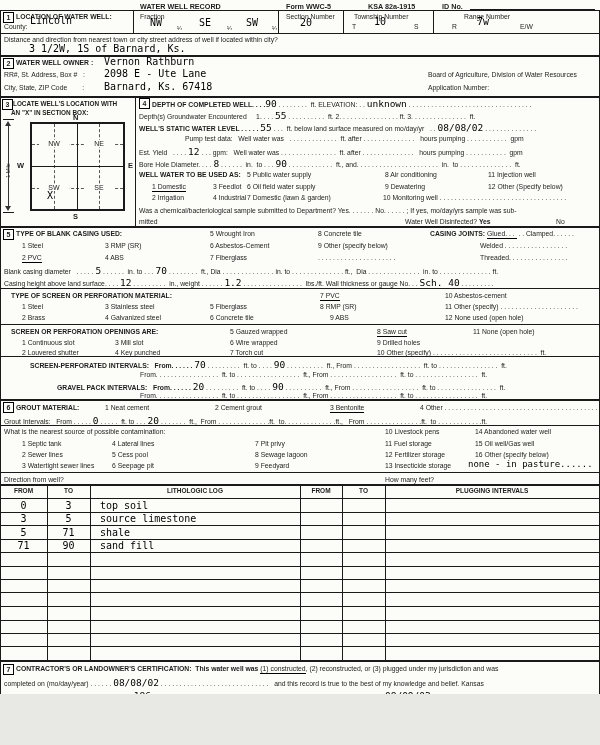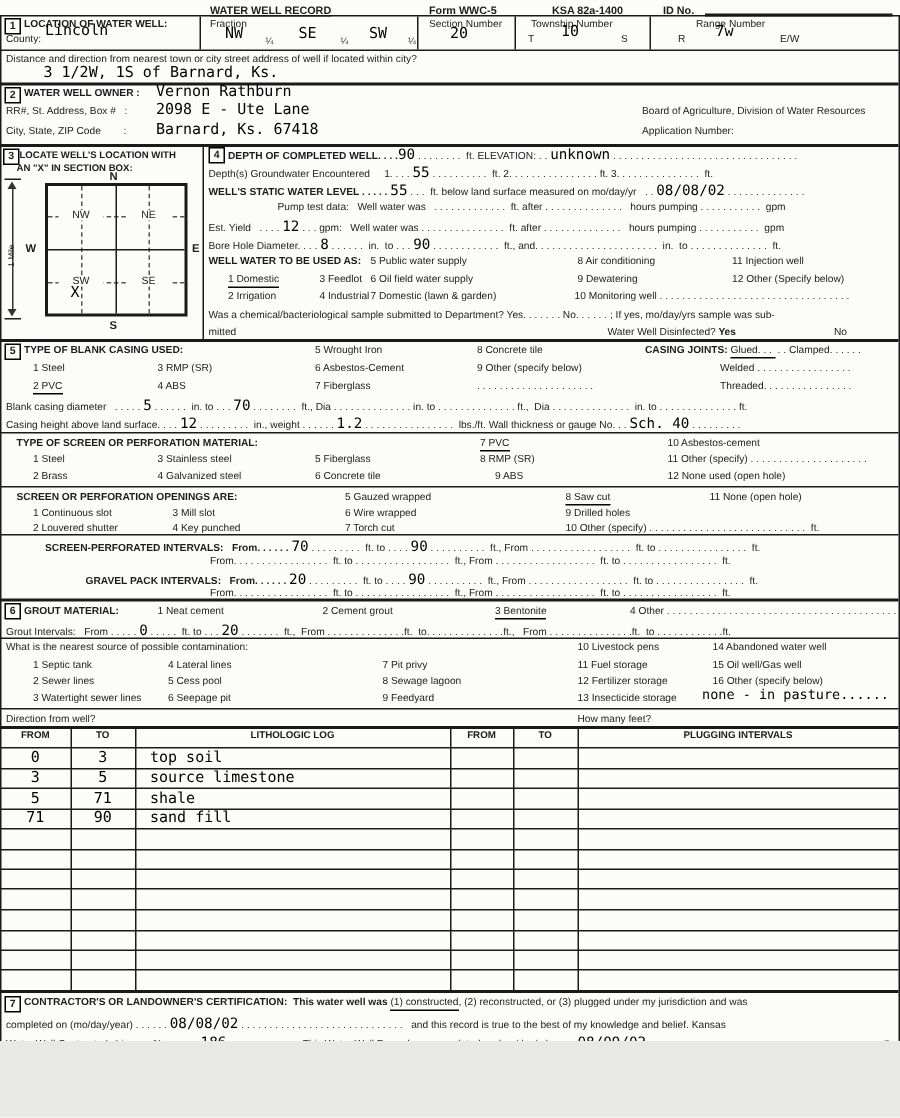--- a/index.html
+++ b/index.html
@@ -30,21 +30,21 @@
   .tri-dn{position:absolute;width:0;height:0;border-left:3px solid transparent;border-right:3px solid transparent;border-top:5px solid #333;}
   .mile{position:absolute;font:5.5px/1 "Liberation Sans",sans-serif;transform:rotate(-90deg);white-space:pre;}
 </style>
 </head>
 <body>
 
 <div id="form">
 
   <div class="p b" style="left:140px;top:3px;font-size:7.2px;text-decoration:underline">WATER WELL RECORD</div>
   <div class="p b" style="left:286px;top:3px;font-size:7.2px">Form WWC-5</div>
-  <div class="p b" style="left:368px;top:3px;font-size:7.2px">KSA 82a-1400</div>
+  <div class="p b" style="left:368px;top:3px;font-size:7.2px">KSA 82a-1915</div>
   <div class="p b" style="left:442px;top:3px;font-size:7.2px">ID No.</div>
   <div class="hl" style="left:470px;top:9px;width:125px;height:2px"></div>
 
   <div class="frame"></div>
 
   <div class="nb" style="left:3px;top:12px">1</div>
   <div class="p b" style="left:16px;top:13px">LOCATION OF WATER WELL:</div>
   <div class="p" style="left:4px;top:23px">County:</div>
   <div class="t" style="left:30px;top:16px">Lincoln</div>
   <div class="p" style="left:140px;top:13px">Fraction</div>

